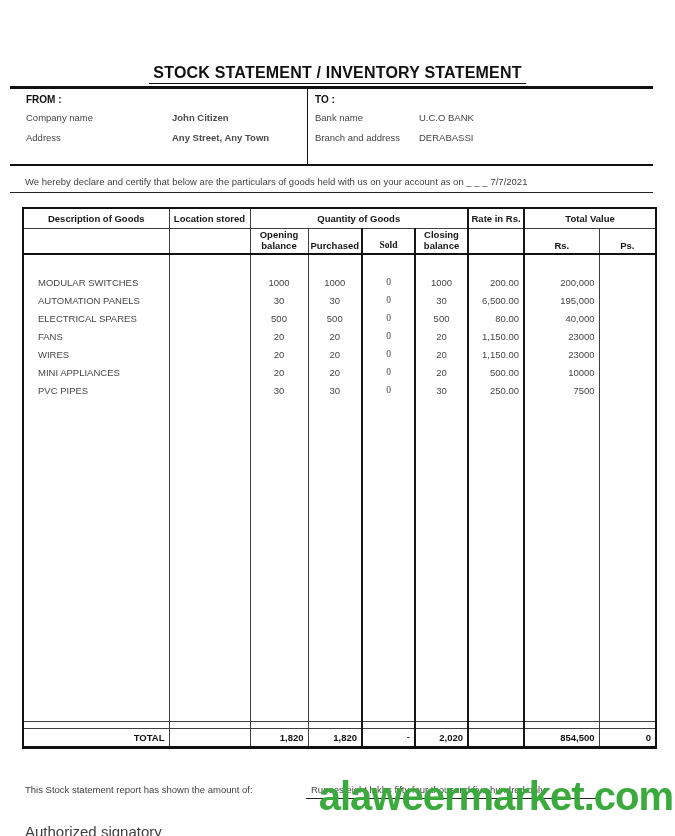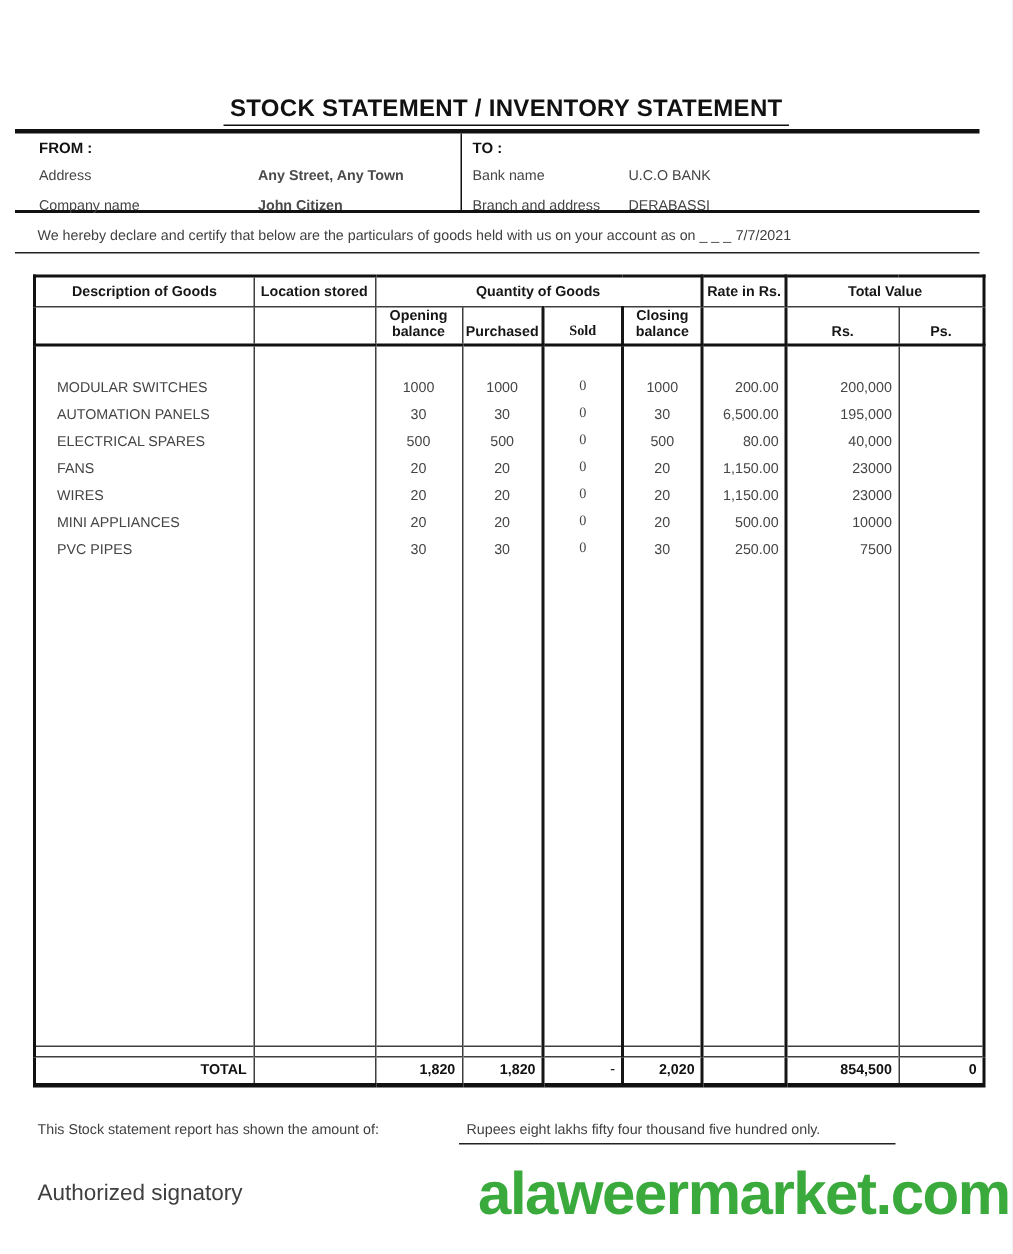--- a/index.html
+++ b/index.html
@@ -17,21 +17,21 @@
   .title {
     display:inline-block;
     font-size:16px; font-weight:bold; color:#111;
     border-bottom:1.5px solid #111;
     padding:0 4px 1px 4px;
     letter-spacing:.2px;
   }
   
   .parties {
     margin:2px 0 0 10px;
-    width:643px; height:56px;
+    width:643px; height:80px;
     border-top:3px solid #111;
     border-bottom:2px solid #111;
     display:flex;
   }
   .party { padding:5px 0 0 16px; font-size:9.5px; }
   .party.from { width:298px; border-right:1.5px solid #111; }
   .party.to { flex:1; padding-left:7px; }
   .party-heading { font-weight:bold; color:#111; font-size:10px; margin-bottom:7px; }
   .field-row { display:flex; margin-bottom:8px; line-height:12px; }
   .party.from .flabel { width:146px; }
@@ -76,21 +76,21 @@
   tr.total-row { height:19px; }
   tr.total-row td {
     border-top:1px solid #3f3f3f;
     border-bottom:3px solid #111;
     font-weight:bold; color:#111;
   }
   .al { text-align:left; padding-left:14px; }
   .ac { text-align:center; }
   .ar { text-align:right; padding-right:4px; }
   
-  .footer-line1 { position:relative; margin-top:20px; height:16px; }
+  .footer-line1 { position:relative; margin-top:32px; height:16px; }
   .amount-text { position:absolute; left:25px; top:3px; font-size:9.5px; color:#3f3f3f; }
   .amount-words {
     position:absolute; left:306px; top:0;
     width:291px;
     font-size:9.5px; color:#3f3f3f;
     border-bottom:1.5px solid #222;
     padding:3px 0 3px 5px;
     white-space:nowrap; overflow:hidden;
   }
   .signatory { margin:26px 0 0 25px; font-size:15px; color:#3f3f3f; }
@@ -107,26 +107,26 @@
 <div class="page">
 
   <div class="title-wrap">
     <span class="title">STOCK STATEMENT / INVENTORY STATEMENT</span>
   </div>
 
   <div class="parties">
     <div class="party from">
       <div class="party-heading">FROM :</div>
       <div class="field-row">
+        <span class="flabel">Company name</span>
+        <span class="fvalue bold">John Citizen</span>
+      </div>
+      <div class="field-row">
         <span class="flabel">Address</span>
         <span class="fvalue bold">Any Street, Any Town</span>
-      </div>
-      <div class="field-row">
-        <span class="flabel">Company name</span>
-        <span class="fvalue bold">John Citizen</span>
       </div>
     </div>
     <div class="party to">
       <div class="party-heading">TO :</div>
       <div class="field-row">
         <span class="flabel">Bank name</span>
         <span class="fvalue">U.C.O BANK</span>
       </div>
       <div class="field-row">
         <span class="flabel">Branch and address</span>

